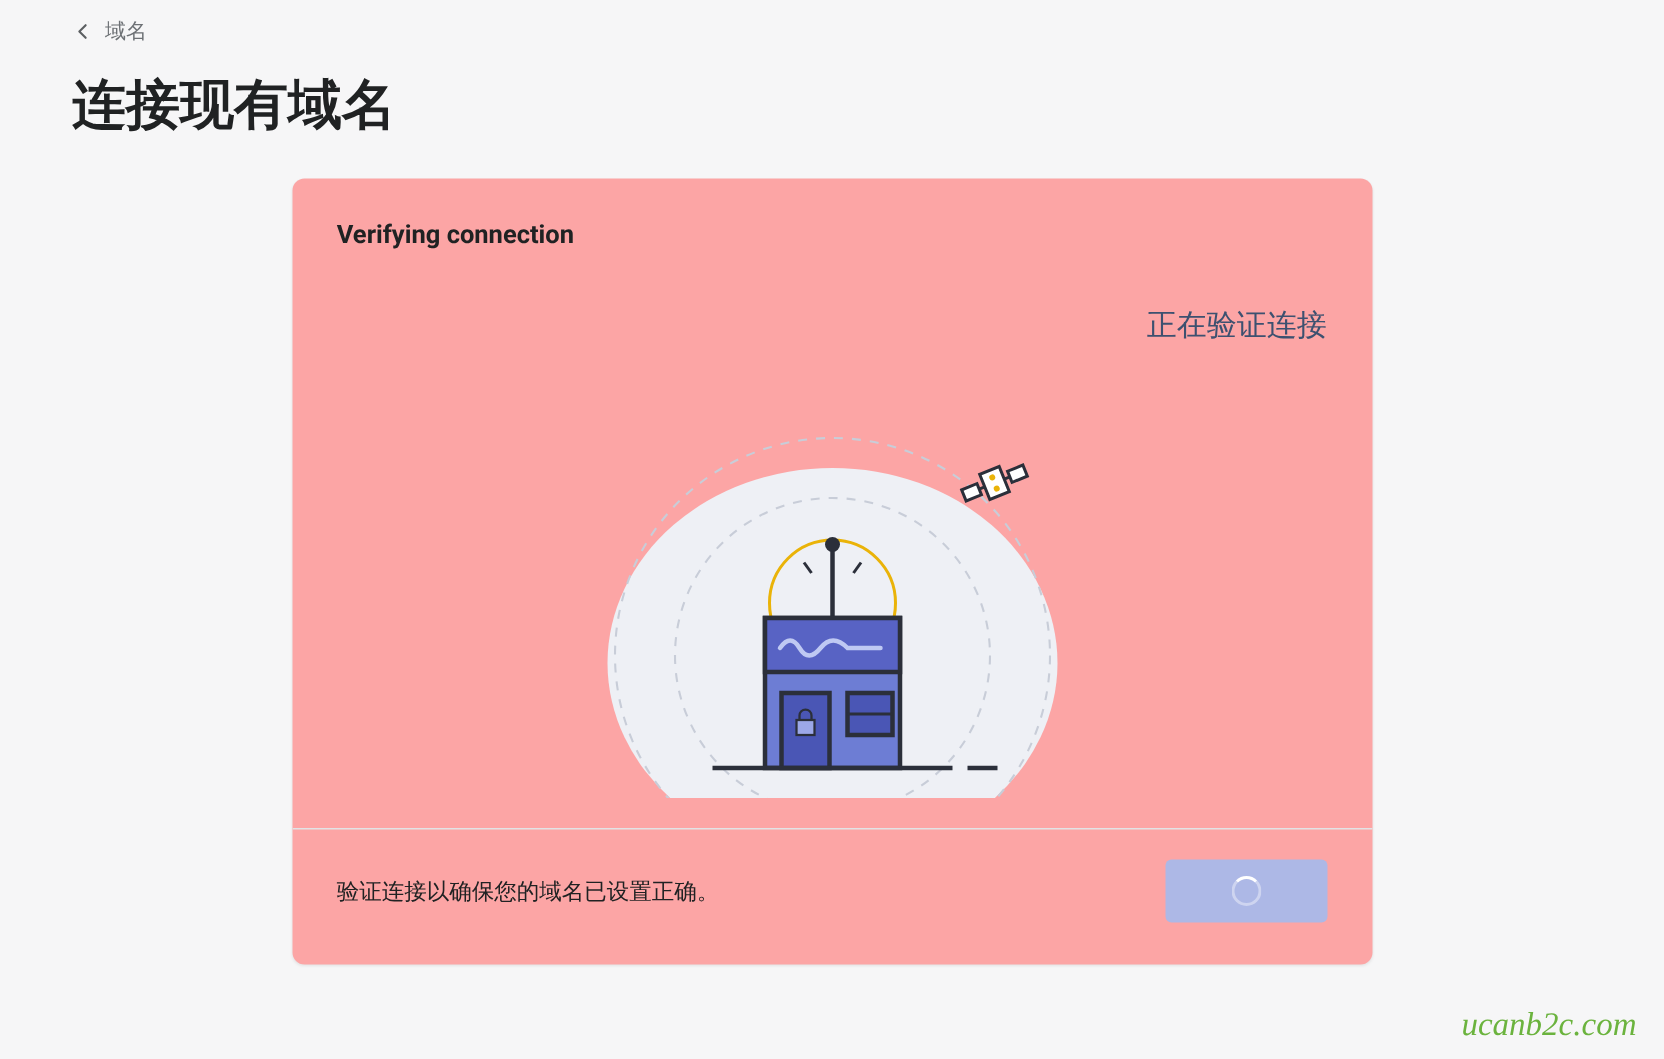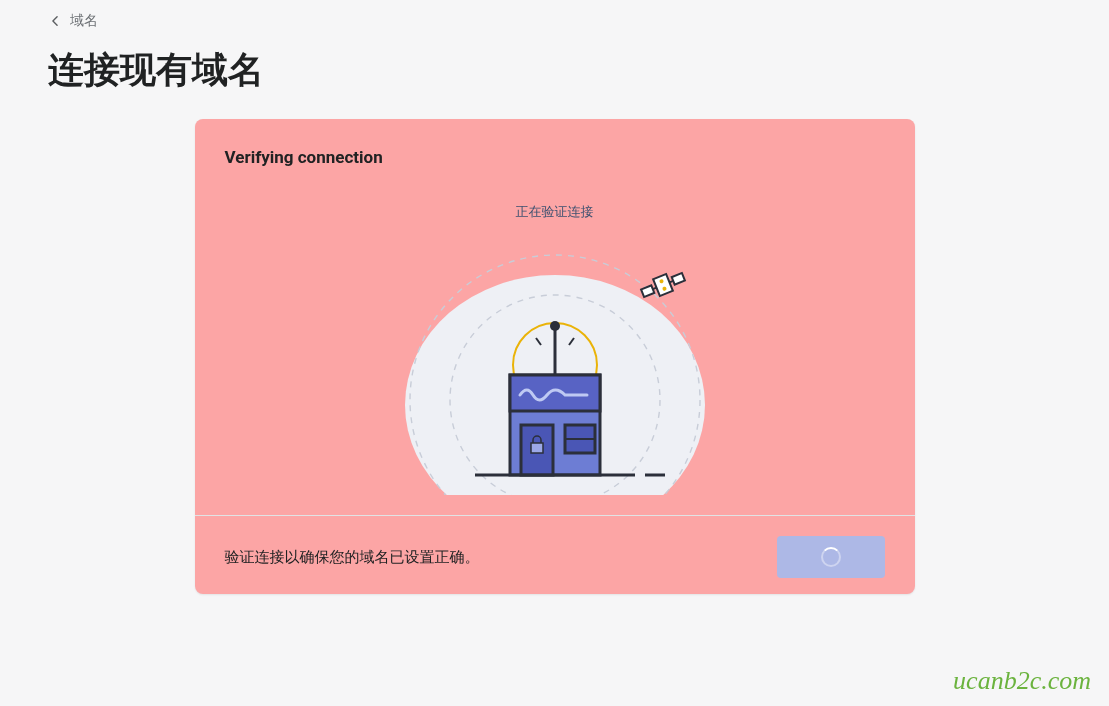--- a/index.html
+++ b/index.html
@@ -47,35 +47,35 @@
     .card-body {
       padding: 28px 30px 0 30px;
     }
     .card-title {
       font-size: 17px;
       font-weight: 700;
       color: #202223;
       margin-bottom: 36px;
     }
     .status-text {
-      text-align: center;
-      font-size: 13px;
+      text-align: right;
+      font-size: 20px;
       color: #3d5170;
-      margin-bottom: 4px;
+      margin-bottom: 32px;
     }
     .illustration {
       display: flex;
       justify-content: center;
       margin-bottom: 20px;
     }
     .card-divider {
       border-top: 1px solid #e1e3e5;
     }
     .card-footer {
-      padding: 20px 30px 16px 30px;
+      padding: 20px 30px 28px 30px;
       display: flex;
       align-items: center;
       justify-content: space-between;
       text-align: center;
     }
     .footer-text {
       font-size: 15px;
       color: #202223;
     }
     .loading-button {
@@ -97,21 +97,21 @@
       border-radius: 50%;
       animation: spin 0.8s linear infinite;
     }
     @keyframes spin {
       to { transform: rotate(360deg); }
     }
     .watermark {
       position: absolute;
       right: 18px;
       bottom: 10px;
-      font-size: 26px;
+      font-size: 22px;
       color: #6bb33e;
       font-family: "Times New Roman", Georgia, serif;
       font-style: italic;
     }
   </style>
 </head>
 <body>
 
 <div class="header">
   <div class="breadcrumb">

